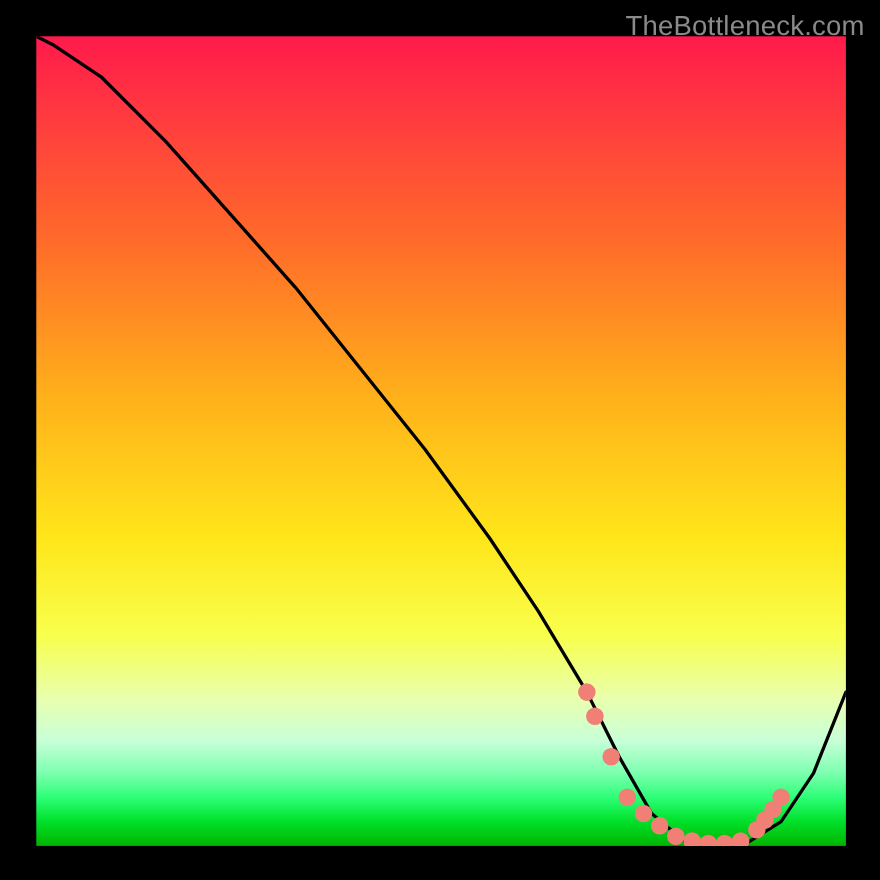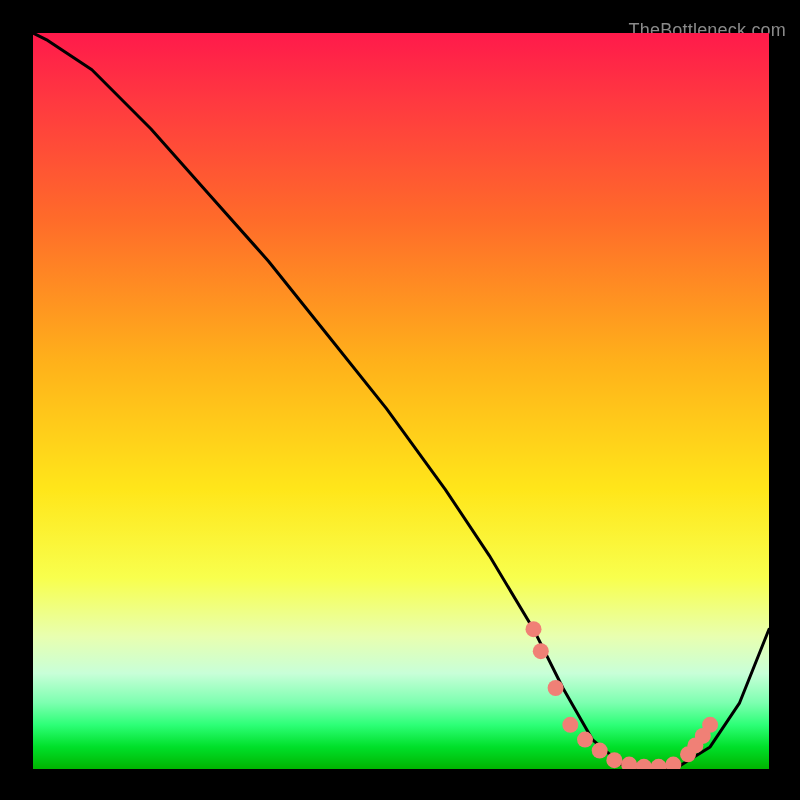--- a/index.html
+++ b/index.html
@@ -24,24 +24,24 @@
       #e8ffb0 82%,
       #c8ffd8 87%,
       #7dffb0 91%,
       #2dff77 94%,
       #00e02a 97%,
       #00b400 100%
     );
   }
   .watermark {
     position: absolute;
-    top: 20px;
+    top: 10px;
     right: 14px;
     color: #8a8a8a;
-    font-size: 18px;
+    font-size: 25px;
     font-weight: 400;
     letter-spacing: 0.2px;
     user-select: none;
   }
   svg.curve {
     position: absolute;
     left: 0;
     top: 0;
     pointer-events: none;
   }

